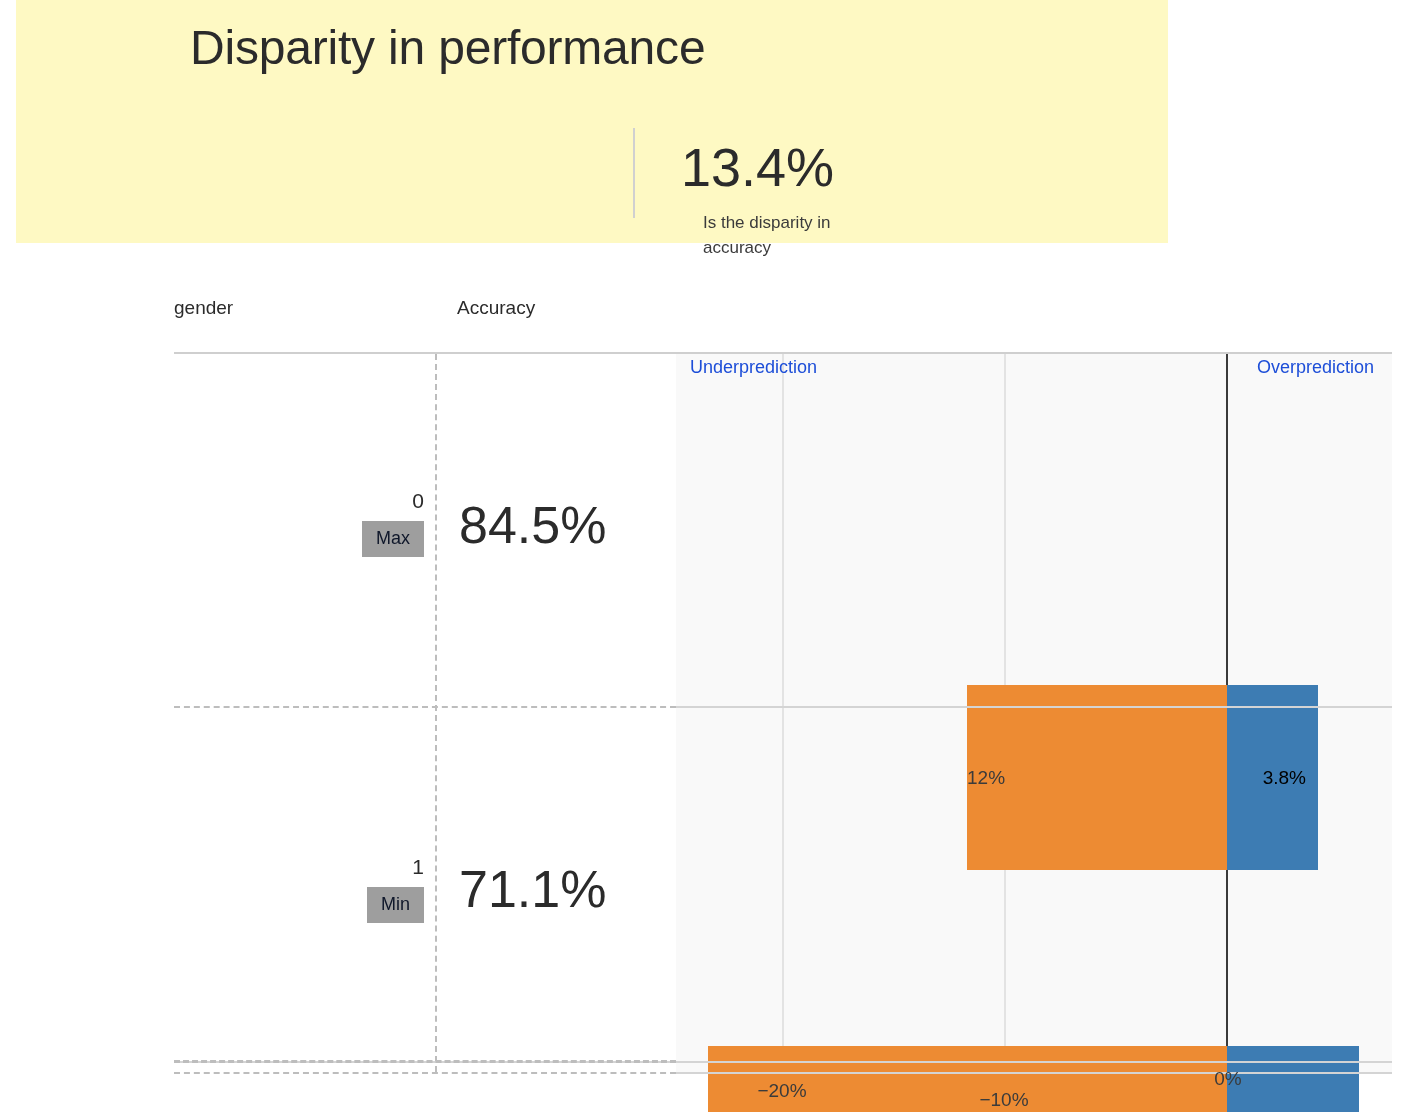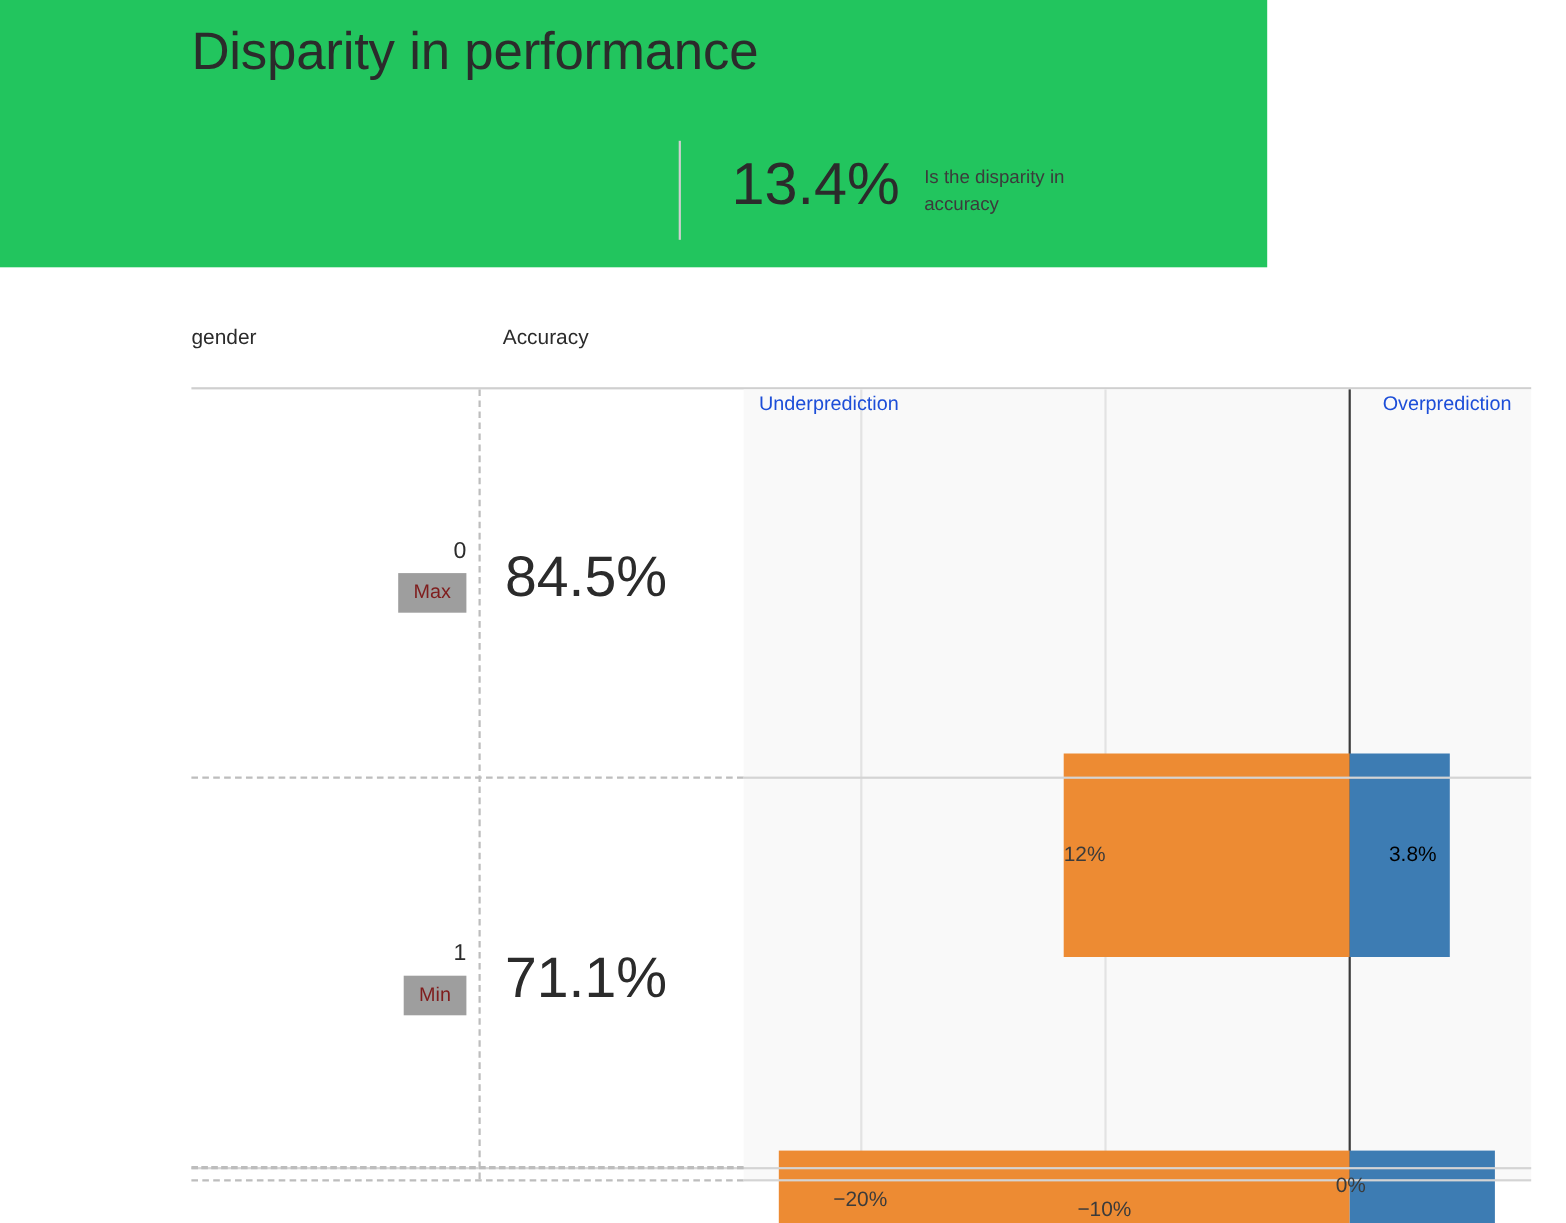--- a/index.html
+++ b/index.html
@@ -11,44 +11,44 @@
     height: 1112px;
     background: #ffffff;
     font-family: "Liberation Sans", sans-serif;
     color: #323130;
     overflow: hidden;
   }
 
   
   #banner {
     position: absolute;
-    left: 0;
+    left: 16px;
     top: 0;
     width: 1152px;
     height: 243px;
-    background: #22c55e;
+    background: #fef9c3;
   }
   #banner-title {
     position: absolute;
     left: 174px;
     top: 20px;
     font-size: 48px;
     font-weight: 300;
     letter-spacing: -0.2px;
     color: #2b2b2b;
     white-space: nowrap;
   }
   .stat {
     position: absolute;
     top: 136px;
     display: flex;
     align-items: flex-start;
   }
   #stat-overall { left: 174px; }
-  #stat-disparity { left: 665px; }
+  #stat-disparity { left: 665px; flex-direction: column; }
   .stat-value {
     font-size: 54px;
     font-weight: 300;
     line-height: 62px;
     color: #2b2b2b;
     white-space: nowrap;
   }
   .stat-caption {
     font-size: 17px;
     font-weight: 400;
@@ -183,21 +183,21 @@
   .category-name {
     font-size: 21px;
     color: #2b2b2b;
     line-height: 28px;
   }
   .category-badge {
     display: inline-block;
     margin-top: 6px;
     padding: 7px 14px 9px 14px;
     background: #9e9e9e;
-    color: #7f1d1d;
+    color: #0f172a;
     font-size: 18px;
     line-height: 20px;
   }
   .row-metric {
     position: absolute;
     left: 459px;
     font-size: 52px;
     font-weight: 300;
     color: #2b2b2b;
     line-height: 56px;

